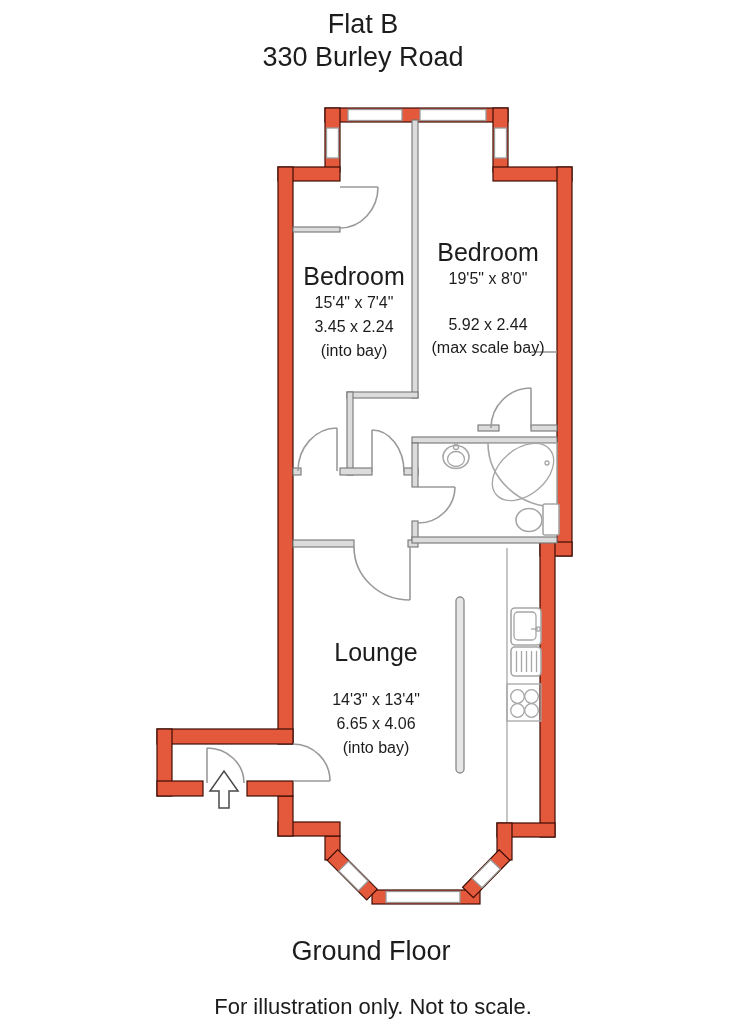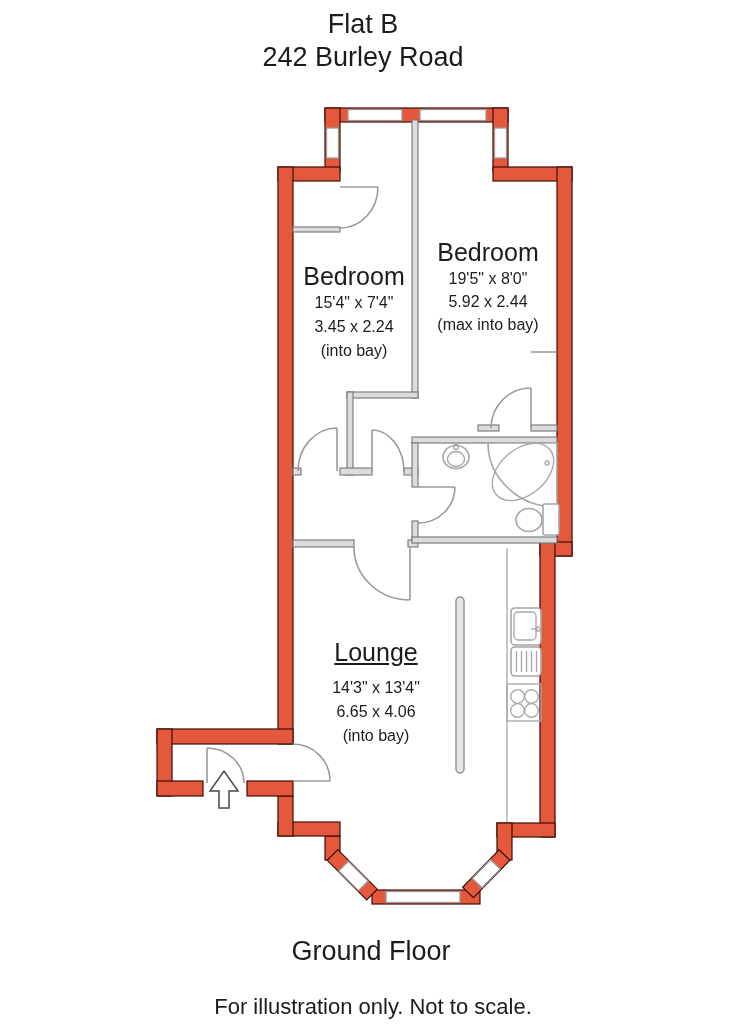--- a/index.html
+++ b/index.html
@@ -159,39 +159,39 @@
       </g>
     </g>
 
     <rect x="456" y="597" width="8" height="176" rx="4" style="fill:#e6e6e6;stroke:#8f8f8f;stroke-width:1.4"></rect>
 
     <path d="M219,808 L219,791 L210,791 L224,771 L238,791 L229,791 L229,808 Z" style="fill:#fff;stroke:#4a4a4a;stroke-width:1.5"></path>
   </svg>
 
   <div id="title" class="label">
     <div>Flat B</div>
-    <div>242 Burley Road</div>
+    <div>330 Burley Road</div>
   </div>
 
   <div class="label" style="top:264px;left:354px;">
     <div class="room-name">Bedroom</div>
     <div class="room-dim">15'4" x 7'4"</div>
     <div class="room-dim">3.45 x 2.24</div>
     <div class="room-dim">(into bay)</div>
   </div>
 
   <div class="label" style="top:241px;left:488px;">
     <div class="room-name" style="line-height:23px;">Bedroom</div>
     <div class="room-dim" style="line-height:23px;">19'5" x 8'0"</div>
-    <div class="room-dim" style="line-height:23px;">5.92 x 2.44</div>
-    <div class="room-dim" style="line-height:23px;">(max into bay)</div>
+    <div class="room-dim" style="line-height:23px;margin-top:23px;">5.92 x 2.44</div>
+    <div class="room-dim" style="line-height:23px;">(max scale bay)</div>
   </div>
 
   <div class="label" style="top:640px;left:376px;">
-    <div class="room-name" style="margin-bottom:12px;text-decoration:underline;">Lounge</div>
+    <div class="room-name" style="margin-bottom:24px;">Lounge</div>
     <div class="room-dim">14'3" x 13'4"</div>
     <div class="room-dim">6.65 x 4.06</div>
     <div class="room-dim">(into bay)</div>
   </div>
 
   <div id="disclaimer" class="label">For illustration only. Not to scale.</div>
   <div id="floor-label" class="label">Ground Floor</div>
 </div>
 
 </body></html>

